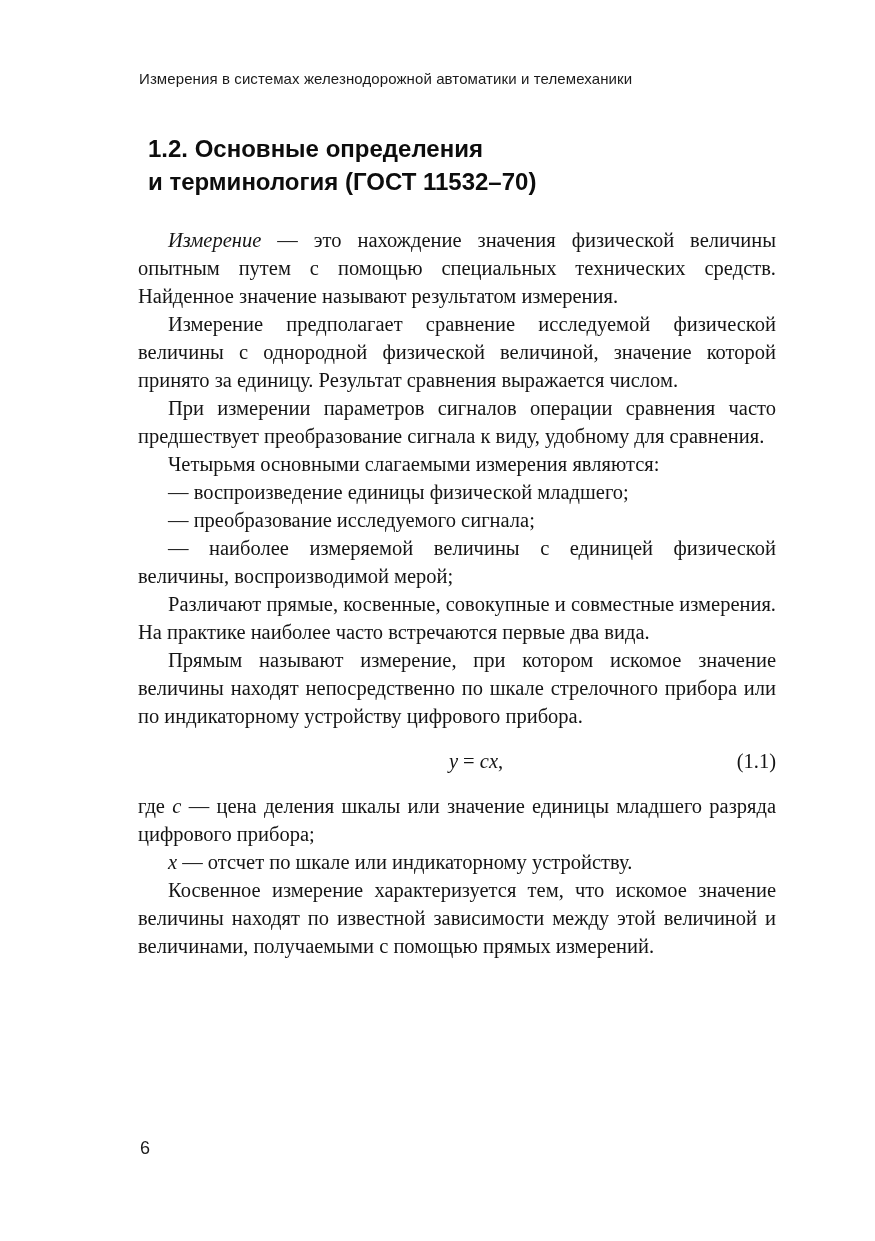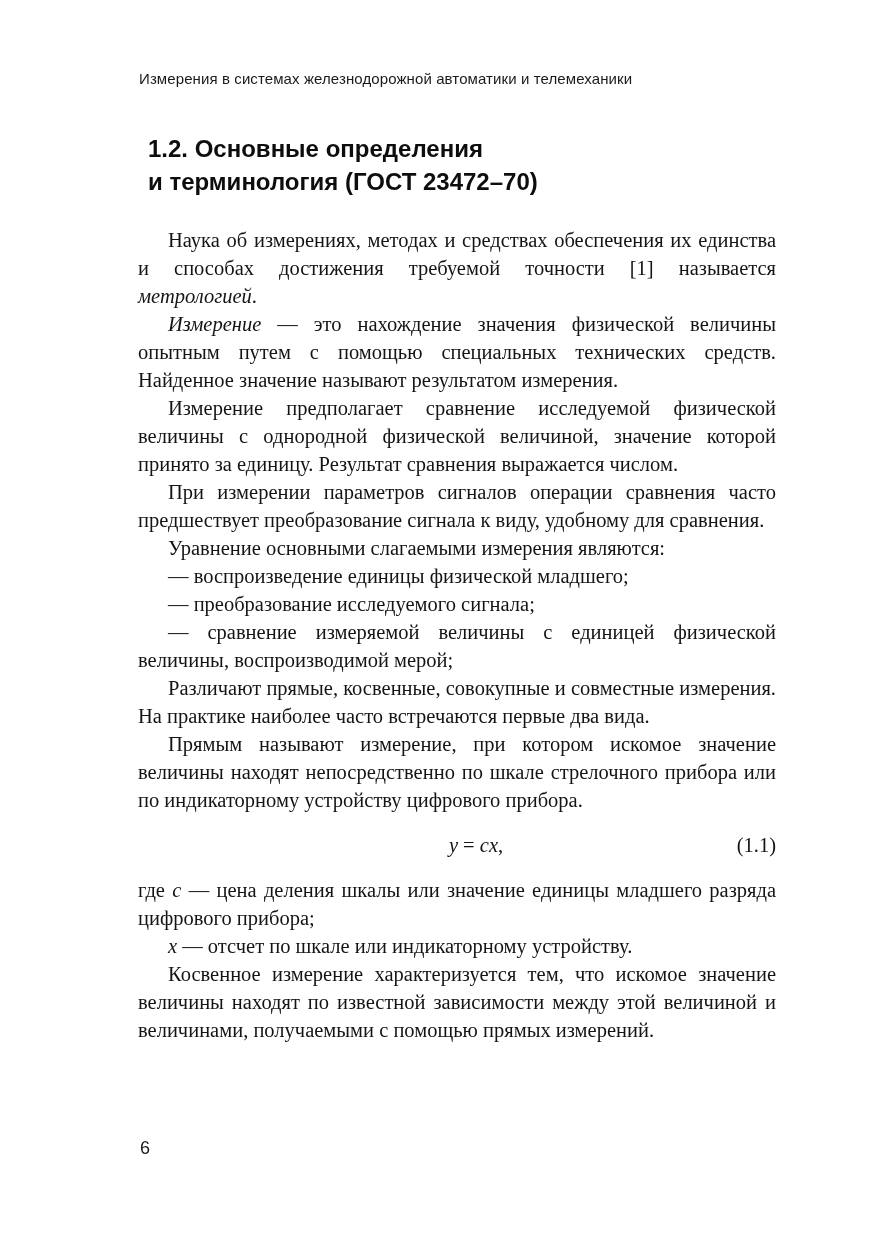--- a/index.html
+++ b/index.html
@@ -81,32 +81,31 @@
   }
 </style>
 </head>
 <body>
 
 <div class="page">
   <div class="running-head">Измерения в системах железнодорожной автоматики и телемеханики</div>
 
   <h1 class="section-title">
     <span>1.2. Основные определения</span><br>
-    <span>и терминология (ГОСТ 23472–70)</span>
+    <span>и терминология (ГОСТ 11532–70)</span>
   </h1>
 
   <div class="body-text">
-      <p class="ind"><span>Наука об измерениях, методах и средствах обеспечения их единства и способах достижения требуемой точности [1] называется </span><i>метрологией</i><span>.</span></p>
       <p class="ind"><i>Измерение</i><span> — это нахождение значения физической величины опытным путем с помощью специальных технических средств. Найденное значение называют результатом измерения.</span></p>
       <p class="ind"><span>Измерение предполагает сравнение исследуемой физической величины с однородной физической величиной, значение которой принято за единицу. Результат сравнения выражается числом.</span></p>
       <p class="ind"><span>При измерении параметров сигналов операции сравнения часто предшествует преобразование сигнала к виду, удобному для сравнения.</span></p>
-      <p class="ind"><span>Уравнение основными слагаемыми измерения являются:</span></p>
+      <p class="ind"><span>Четырьмя основными слагаемыми измерения являются:</span></p>
       <p class="ind"><span>— воспроизведение единицы физической младшего;</span></p>
       <p class="ind"><span>— преобразование исследуемого сигнала;</span></p>
-      <p class="ind"><span>— сравнение измеряемой величины с единицей физической величины, воспроизводимой мерой;</span></p>
+      <p class="ind"><span>— наиболее измеряемой величины с единицей физической величины, воспроизводимой мерой;</span></p>
       <p class="ind"><span>Различают прямые, косвенные, совокупные и совместные измерения. На практике наиболее часто встречаются первые два вида.</span></p>
       <p class="ind"><span>Прямым называют измерение, при котором искомое значение величины находят непосредственно по шкале стрелочного прибора или по индикаторному устройству цифрового прибора.</span></p>
       <div class="equation"><span class="formula"><i>y</i><span> = </span><i>cx</i><span>,</span></span><span class="eq-num">(1.1)</span></div>
       <p class="noind"><span>где </span><i>c</i><span> — цена деления шкалы или значение единицы младшего разряда цифрового прибора;</span></p>
       <p class="ind"><i>x</i><span> — отсчет по шкале или индикаторному устройству.</span></p>
       <p class="ind"><span>Косвенное измерение характеризуется тем, что искомое значение величины находят по известной зависимости между этой величиной и величинами, получаемыми с помощью прямых измерений.</span></p>
     </div>
 
   <div class="page-number">6</div>
 </div>

